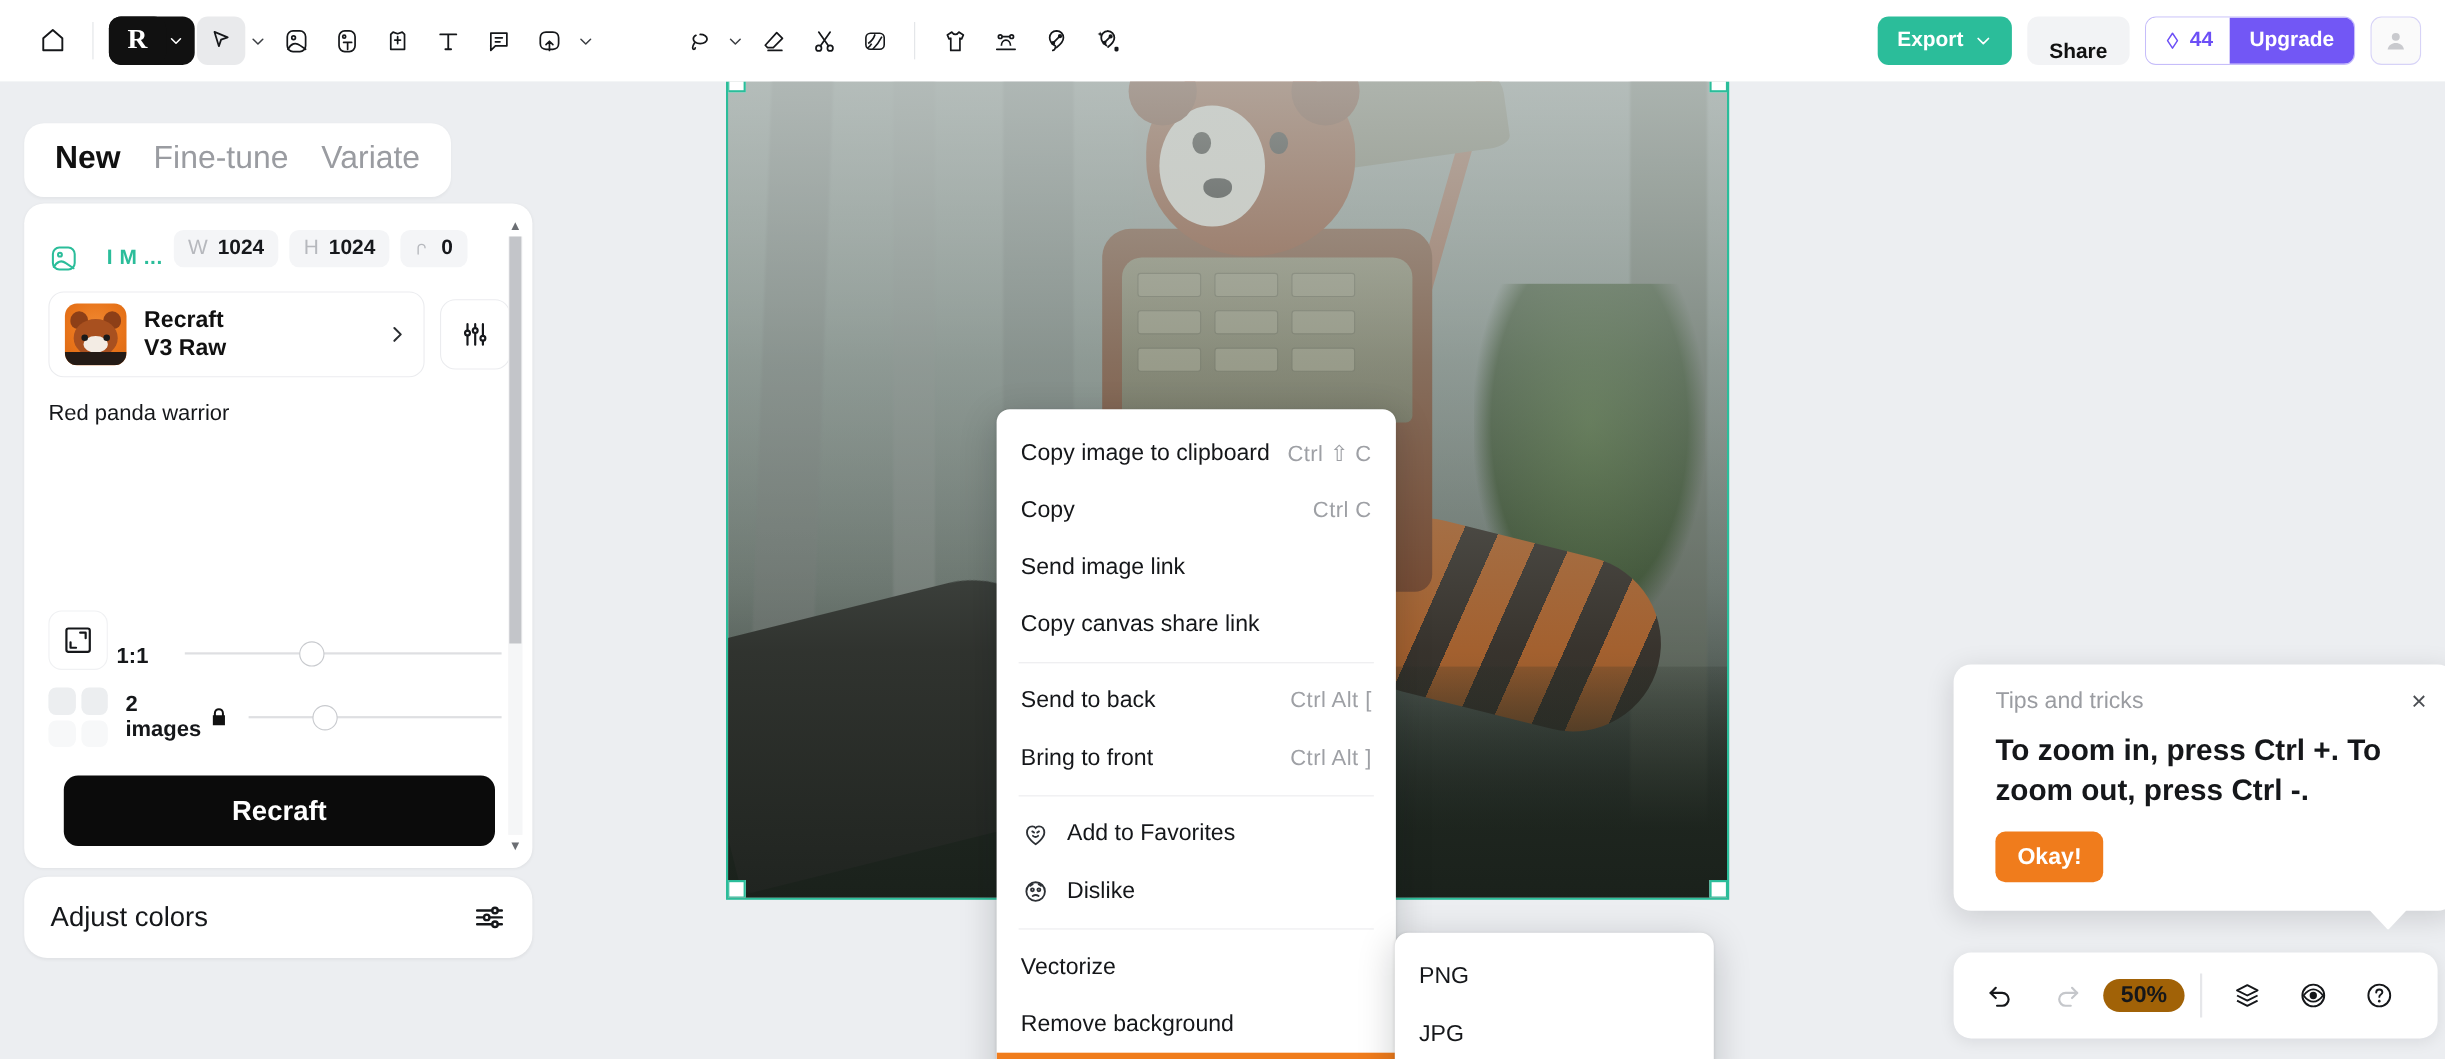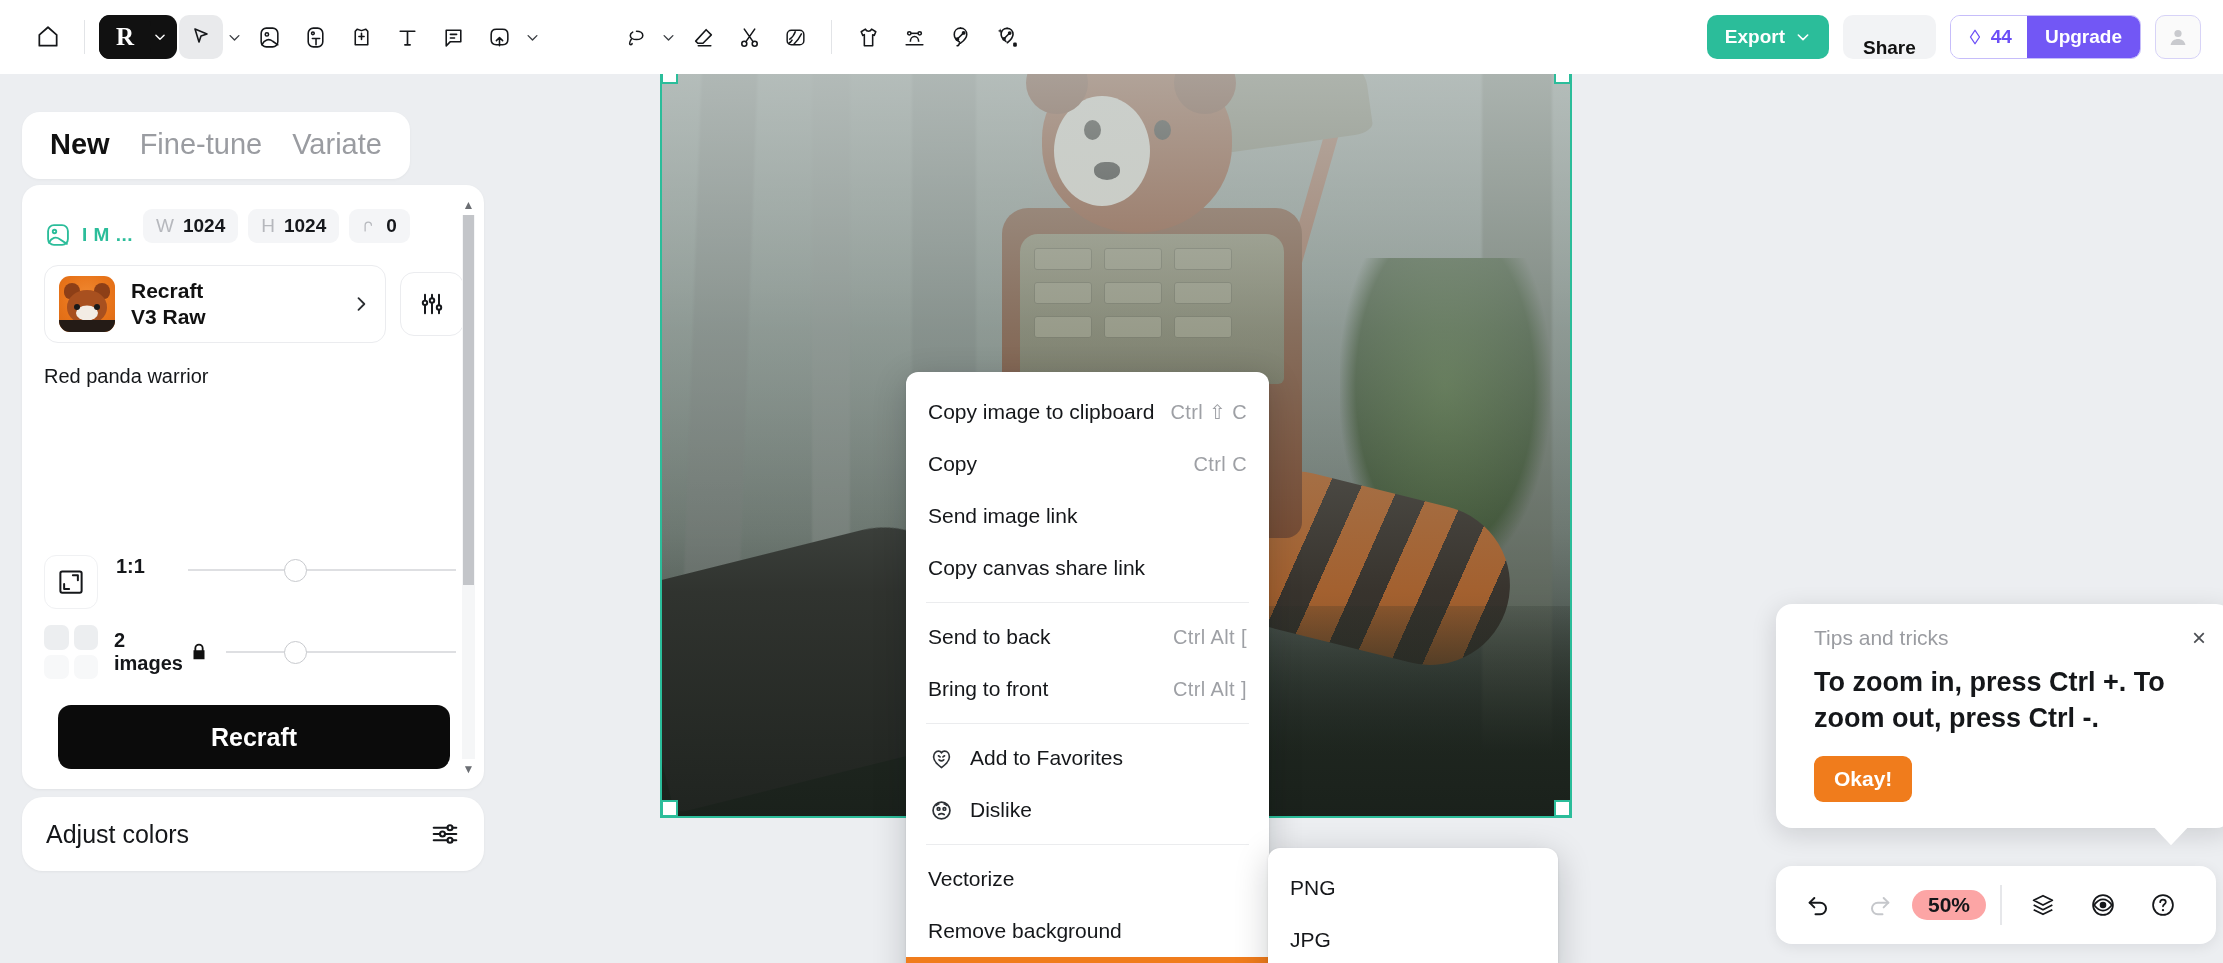--- a/index.html
+++ b/index.html
@@ -85,21 +85,21 @@
   }
   .tab { font-size: 29px; color: #9a9ca1; cursor: pointer; }
   .tab.active { color: #111; font-weight: 700; }
 
   .gen-card {
     background: #fff; border-radius: 18px; margin-top: 6px;
     padding: 18px 20px 20px 22px; position: relative;
     box-shadow: 0 1px 3px rgba(0,0,0,.05);
   }
   .row-dims { display: flex; align-items: center; gap: 10px; }
-  .chip-im { display: flex; align-items: center; gap: 10px; cursor: pointer; margin-top: 18px; }
+  .chip-im { display: flex; align-items: center; gap: 25px; cursor: pointer; margin-top: 18px; }
   .im-label { color: #2bbd9a; font-size: 19px; font-weight: 700; letter-spacing: .5px; }
   .chip-dim {
     background: #f4f5f7; border-radius: 9px; padding: 6px 13px;
     display: flex; align-items: center; gap: 9px; cursor: pointer;
   }
   .chip-dim .k { color: #b6b8bd; font-size: 19px; font-weight: 500;}
   .chip-dim .v { color: #16181c; font-size: 19px; font-weight: 700; }
 
   .model-row { display: flex; align-items: center; gap: 14px; margin-top: 16px; }
   .model-box {
@@ -134,21 +134,21 @@
   .model-arrow { margin-left: auto; color: #2a2d31; font-size: 22px; }
   .settings-btn {
     width: 64px; height: 64px; border: 1.5px solid #ebecef; border-radius: 14px;
     display: flex; align-items: center; justify-content: center; cursor: pointer; color: #16181c;
   }
 
   .prompt {
     margin-top: 22px; font-size: 20px; color: #15171a; min-height: 180px; cursor: text;
   }
 
-  .ratio-row { display: flex; align-items: flex-start; gap: 18px; margin-top: 10px; }
+  .ratio-row { display: flex; align-items: flex-end; gap: 8px; margin-top: 10px; }
   .ratio-ico {
     width: 54px; height: 54px; border-radius: 12px; border: 1.5px solid #f0f1f3;
     display: flex; align-items: center; justify-content: center; cursor: pointer;
   }
   .ratio-label { font-size: 20px; font-weight: 700; color: #15171a; width: 54px; }
   .slider { position: relative; flex: 1; height: 30px; margin-right: 8px; cursor: pointer; }
   .slider .track { position: absolute; left: 0; right: 0; top: 14px; height: 2px; background: #dedfe2; }
   .slider .knob {
     position: absolute; top: 4px; width: 23px; height: 23px; border-radius: 50%;
     background: #fff; border: 1.5px solid #c8cace;
@@ -283,21 +283,21 @@
     display: flex; align-items: center; gap: 6px; padding: 0 16px;
     box-shadow: 0 3px 14px rgba(12,16,22,.08);
     z-index: 45;
   }
   .bb-ico {
     width: 54px; height: 54px; border-radius: 10px; display: flex;
     align-items: center; justify-content: center; cursor: pointer; color: #15171a;
   }
   .bb-ico.muted { color: #c5c7cb; }
   .bb-zoom {
-    height: 30px; border-radius: 20px; background: #fca5a5; padding: 0 16px;
+    height: 30px; border-radius: 20px; background: #a16207; padding: 0 16px;
     display: flex; align-items: center; font-size: 21px; font-weight: 700;
     color: #15171a; cursor: pointer;
   }
   .bb-sep { width: 1.5px; height: 40px; background: #e6e7ea; margin: 0 8px; }
   svg { display: block; }
 </style>
 </head>
 <body>
 
 <div id="app">

